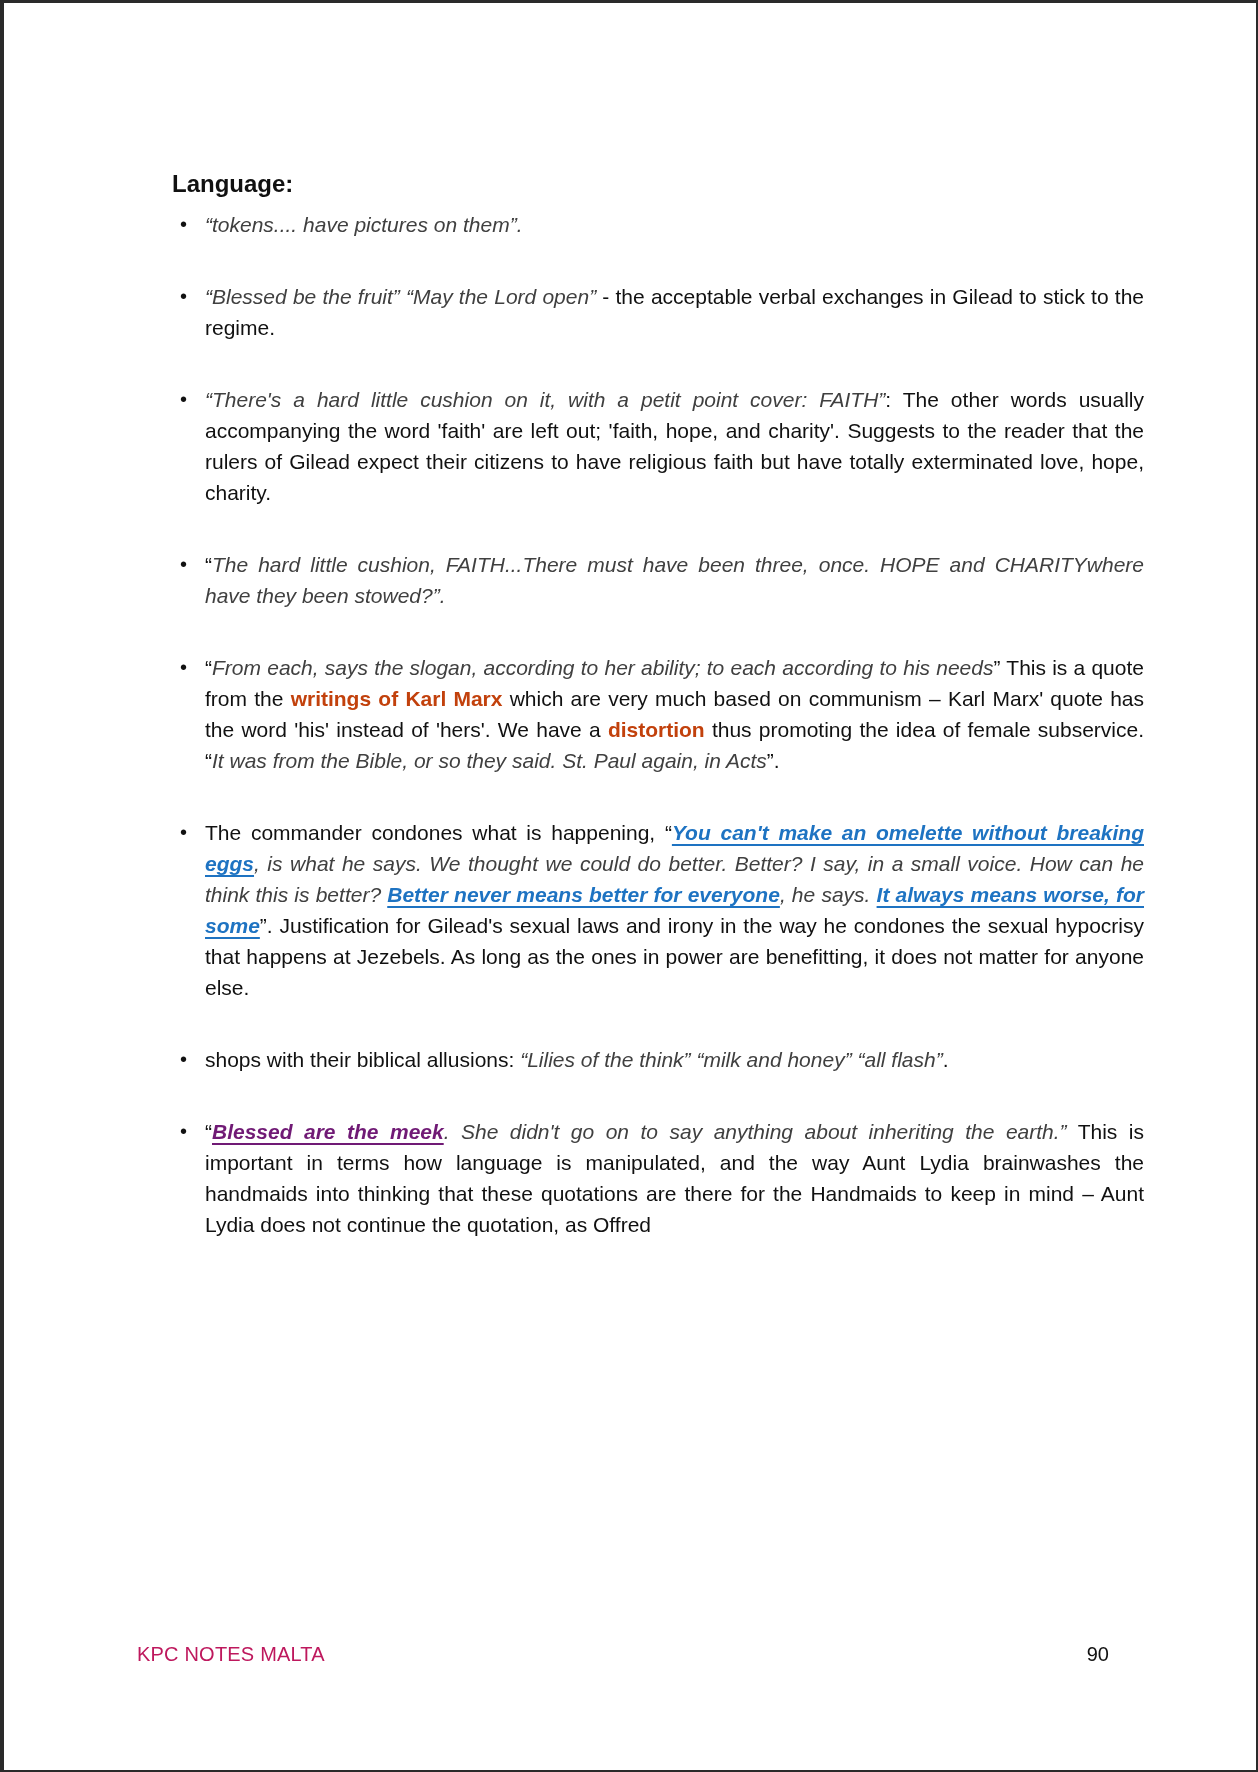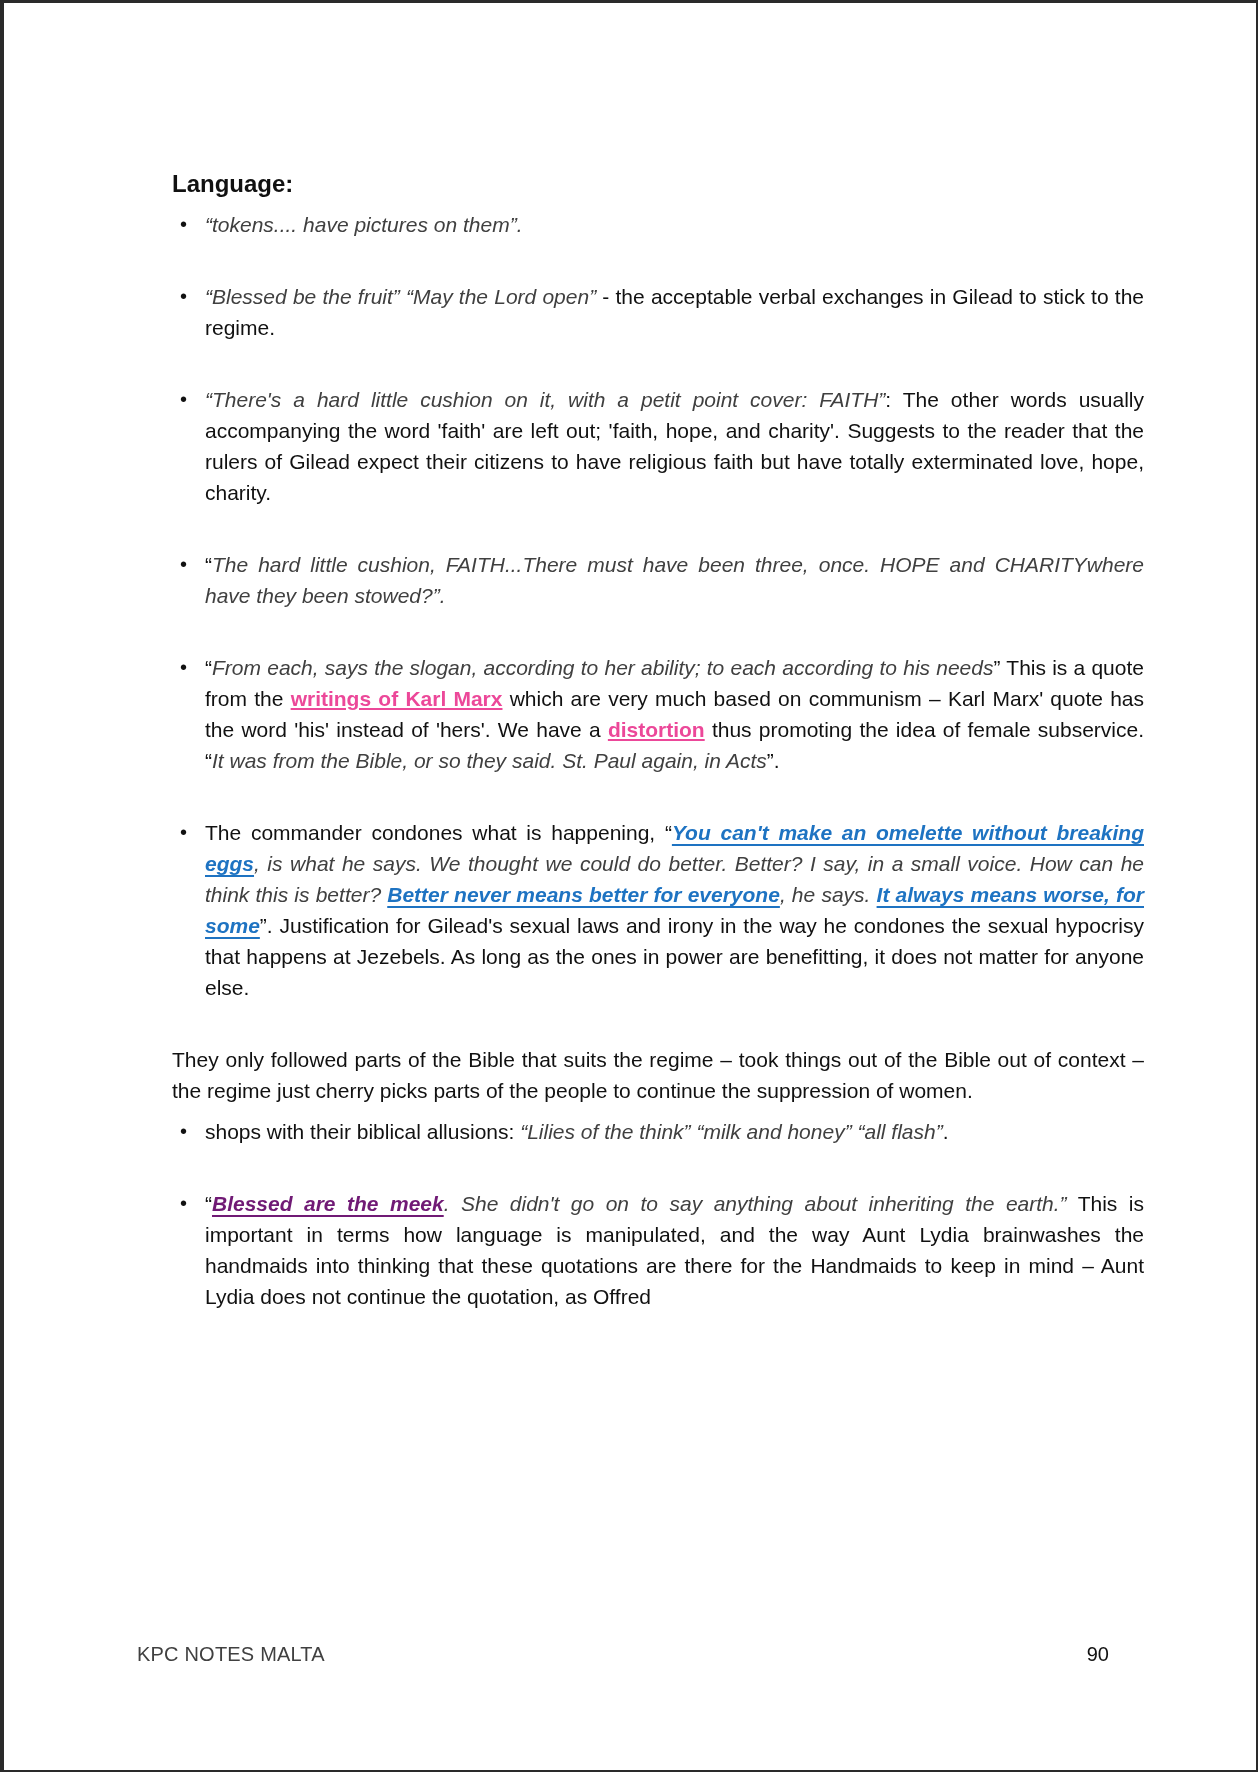--- a/index.html
+++ b/index.html
@@ -45,21 +45,21 @@
     width:25px;
     margin-left:8px;
     font-size:20px;
     color:#111;
   }
   .bullet .bullet-text{
     flex:1;
     text-align:justify;
   }
   .run-p{color:#111111;}
-  .run-b{color:#ec4899;font-weight:700;text-decoration:underline;}
+  .run-b{color:#c2410c;font-weight:700;}
   .run-q{color:#404040;font-weight:400;font-style:italic;}
   .run-qu{
     color:#701a75;font-weight:700;font-style:italic;
     text-decoration:underline;
     text-decoration-thickness:2px;
     text-underline-offset:4px;
   }
   .run-l{
     color:#1E73C2;font-weight:700;font-style:italic;
     text-decoration:underline;
@@ -69,21 +69,21 @@
   .footer{
     position:absolute;
     left:133px;
     top:1640px;
     width:972px;
     display:flex;
     justify-content:space-between;
     align-items:baseline;
     font-size:20px;
   }
-  .footer-left{color:#404040;letter-spacing:0.2px;}
+  .footer-left{color:#be185d;letter-spacing:0.2px;}
   .footer-right{color:#111111;}
 </style>
 </head>
 <body>
 
 <div class="doc">
     <h2 class="heading">Language:</h2>
     <div class="bullet">
       <span class="marker">•</span>
       <div class="bullet-text"><span class="run-q">“tokens.... have pictures on them”.</span></div>
@@ -101,21 +101,20 @@
       <div class="bullet-text"><span class="run-p">“</span><span class="run-q">The hard little cushion, FAITH...There must have been three, once. HOPE and CHARITYwhere have they been stowed?”.</span></div>
     </div>
     <div class="bullet">
       <span class="marker">•</span>
       <div class="bullet-text"><span class="run-p">“</span><span class="run-q">From each, says the slogan, according to her ability; to each according to his needs</span><span class="run-p">” This is a quote from the </span><span class="run-b">writings of Karl Marx</span><span class="run-p"> which are very much based on communism – Karl Marx' quote has the word 'his' instead of 'hers'. We have a </span><span class="run-b">distortion</span><span class="run-p"> thus promoting the idea of female subservice. “</span><span class="run-q">It was from the Bible, or so they said. St. Paul again, in Acts</span><span class="run-p">”.</span></div>
     </div>
     <div class="bullet">
       <span class="marker">•</span>
       <div class="bullet-text"><span class="run-p">The commander condones what is happening, “</span><span class="run-l">You can't make an omelette without breaking eggs</span><span class="run-q">, is what he says. We thought we could do better. Better? I say, in a small voice. How can he think this is better? </span><span class="run-l">Better never means better for everyone</span><span class="run-q">, he says. </span><span class="run-l">It always means worse, for some</span><span class="run-p">”. Justification for Gilead's sexual laws and irony in the way he condones the sexual hypocrisy that happens at Jezebels. As long as the ones in power are benefitting, it does not matter for anyone else.</span></div>
     </div>
-    <div class="para"><span class="run-p">They only followed parts of the Bible that suits the regime – took things out of the Bible out of context – the regime just cherry picks parts of the people to continue the suppression of women.</span></div>
     <div class="bullet">
       <span class="marker">•</span>
       <div class="bullet-text"><span class="run-p">shops with their biblical allusions: </span><span class="run-q">“Lilies of the think” “milk and honey” “all flash”</span><span class="run-p">.</span></div>
     </div>
     <div class="bullet">
       <span class="marker">•</span>
       <div class="bullet-text"><span class="run-p">“</span><span class="run-qu">Blessed are the meek</span><span class="run-q">. She didn't go on to say anything about inheriting the earth.”</span><span class="run-p"> This is important in terms how language is manipulated, and the way Aunt Lydia brainwashes the handmaids into thinking that these quotations are there for the Handmaids to keep in mind – Aunt Lydia does not continue the quotation, as Offred</span></div>
     </div>
   </div>
 

